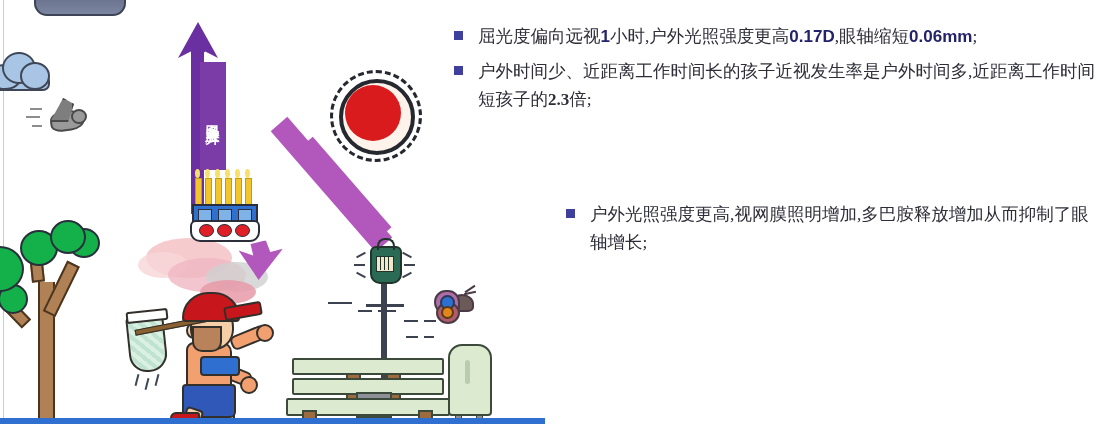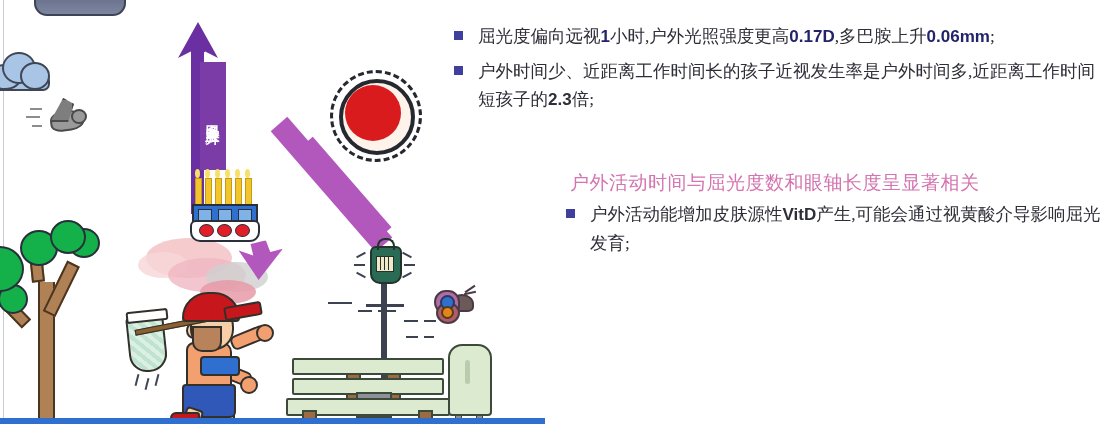--- a/index.html
+++ b/index.html
@@ -289,21 +289,21 @@
   .block-bottom li::before{left:6px;}
 
   b.num{
     color:#23236b;
     font-family:"Liberation Sans","DejaVu Sans",sans-serif;
     font-weight:bold;
     font-size:17px;
   }
   b.lat{
     color:#2e2e38;
-    font-family:Liberation Sans, sans-serif;
+    font-family:Liberation Serif, serif;
     font-weight:bold;
     font-size:17px;
   }
 </style>
 </head>
 <body>
 
 <div id="slide">
 
   <div class="edge-line"></div>
@@ -467,24 +467,23 @@
       <div class="part cap"></div>
       <div class="part brim"></div>
     </div>
 
     <div class="ground"></div>
   </div>
 
   <div class="textcol">
 
     <ul class="blist block-top">
-      <li><span class="rt"><span>屈光度偏向远视</span><b class="num">1</b><span>小时,户外光照强度更高</span><b class="num">0.17D</b><span>,多巴胺上升</span><b class="num">0.06mm</b><span>;</span></span></li>
+      <li><span class="rt"><span>屈光度偏向远视</span><b class="num">1</b><span>小时,户外光照强度更高</span><b class="num">0.17D</b><span>,眼轴缩短</span><b class="num">0.06mm</b><span>;</span></span></li>
       <li><span class="rt"><span>户外时间少、近距离工作时间长的孩子近视发生率是户外时间多,近距离工作时间短孩子的</span><b class="lat">2.3</b><span>倍;</span></span></li>
     </ul>
 
-    <div class="heading">户外活动时间与屈光度数和眼轴长度呈显著相关</div>
 
     <ul class="blist block-bottom">
-      <li><span class="rt"><span>户外活动能增加皮肤源性</span><b class="lat">VitD</b><span>产生,可能会通过视黄酸介导影响屈光发育;</span></span></li>
+      <li><span class="rt"><span>户外光照强度更高,视网膜照明增加,多巴胺释放增加从而抑制了眼轴增长;</span></span></li>
     </ul>
 
   </div>
 </div>
 
 </body></html>

